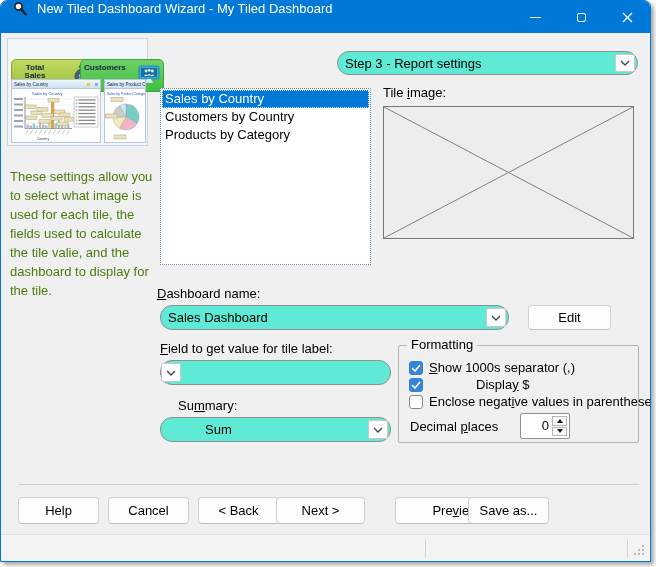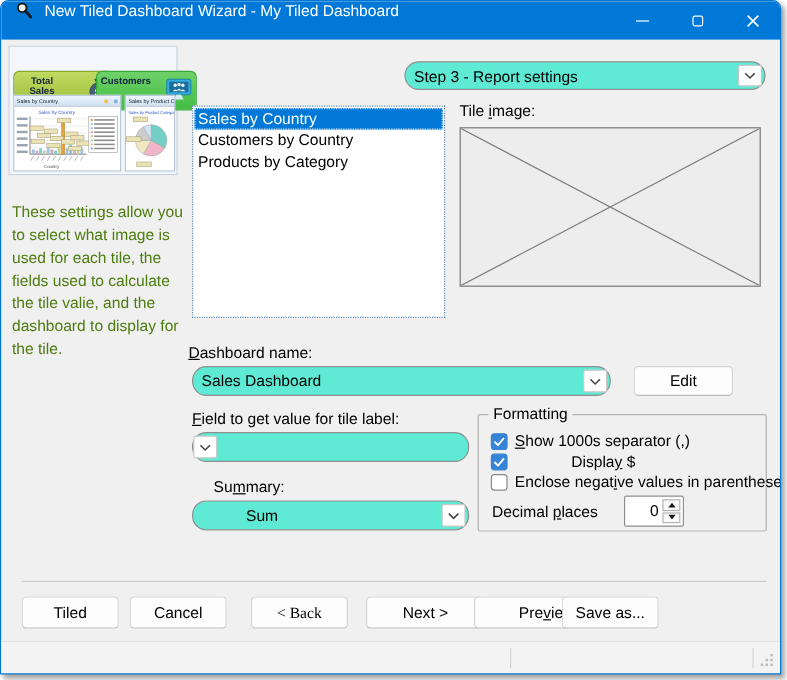--- a/index.html
+++ b/index.html
@@ -351,24 +351,24 @@
               <span class="tri-up"></span>
             </span>
           <span class="spin-btn">
               <span class="tri-down"></span>
             </span>
         </span>
       </div>
     </div>
 
     <div class="separator"></div>
-    <div class="btn" style="left:17px;top:464px;width:81px;height:27px;">Tiled</div>
+    <div class="btn" style="left:17px;top:464px;width:81px;height:27px;">Help</div>
     <div class="btn" style="left:107px;top:464px;width:81px;height:27px;">Cancel</div>
-    <div class="btn" style="left:208px;top:464px;width:81px;height:27px;font-family:Liberation Serif, serif;">&lt; Back</div>
-    <div class="btn" style="left:304px;top:464px;width:99px;height:27px;">Next &gt;</div>
+    <div class="btn" style="left:197px;top:464px;width:81px;height:27px;">&lt; Back</div>
+    <div class="btn" style="left:275px;top:464px;width:89px;height:27px;">Next &gt;</div>
     <div class="btn" style="left:394px;top:464px;width:81px;height:27px;padding-left:40px;">Pre<u>v</u>iew</div>
     <div class="btn" style="left:467px;top:464px;width:81px;height:27px;">Save as...</div>
 
     <div class="statusbar">
       <span class="sb-div" style="left:424px;"></span>
       <span class="sb-div" style="left:626px;"></span>
       <span class="grip"></span>
     </div>
 
   </div>

